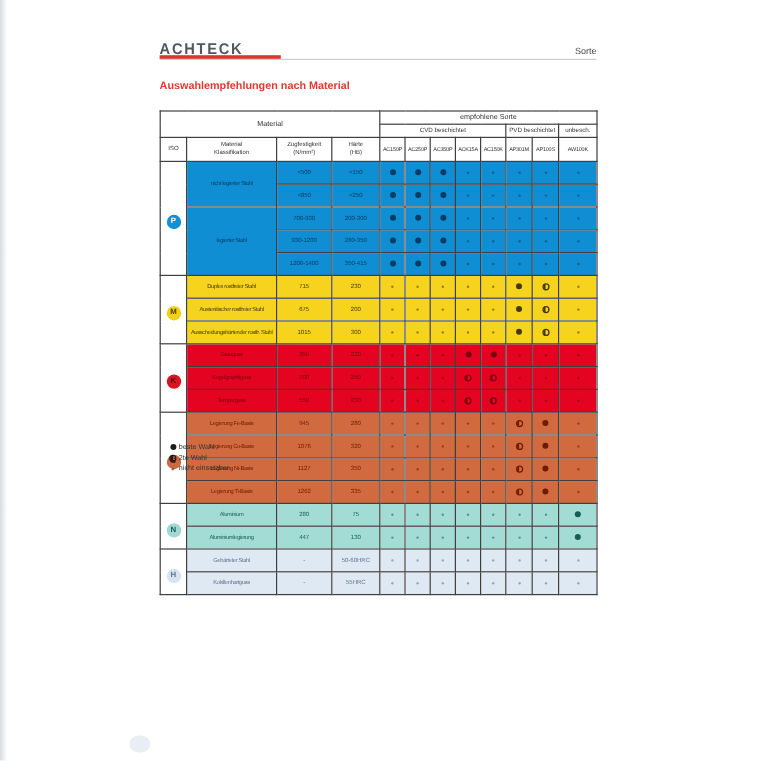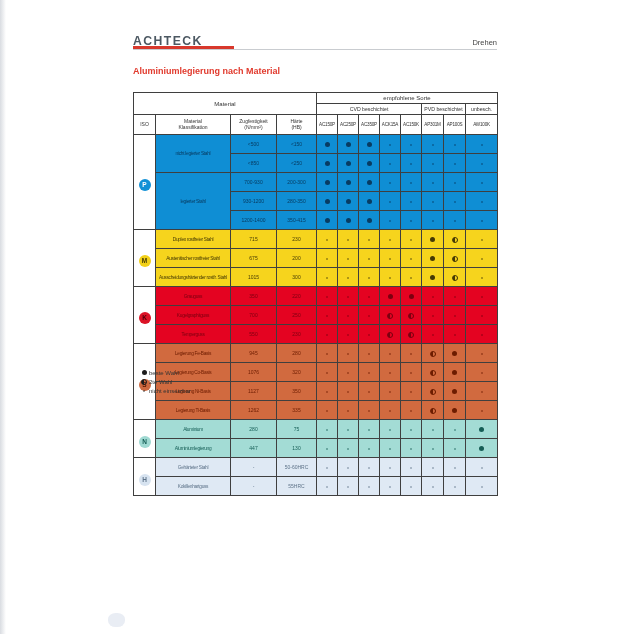--- a/index.html
+++ b/index.html
@@ -45,23 +45,23 @@
 </style>
 </head>
 <body>
 
 <div class="canvas">
   <div class="edge-shade"></div>
 
   <div class="logo">ACHTECK</div>
   <div class="hr-line"></div>
   <div class="hr-red"></div>
-  <div class="header-right">Drehen</div>
-
-  <h1 class="title">Aluminiumlegierung nach Material</h1>
+  <div class="header-right">Sorte</div>
+
+  <h1 class="title">Auswahlempfehlungen nach Material</h1>
 
   <div id="table-root">
       <table>
         <colgroup>
           <col style="width: 22px;">
           <col style="width: 75px;">
           <col style="width: 46px;">
           <col style="width: 40px;">
           <col style="width: 21px;">
           <col style="width: 21px;">

